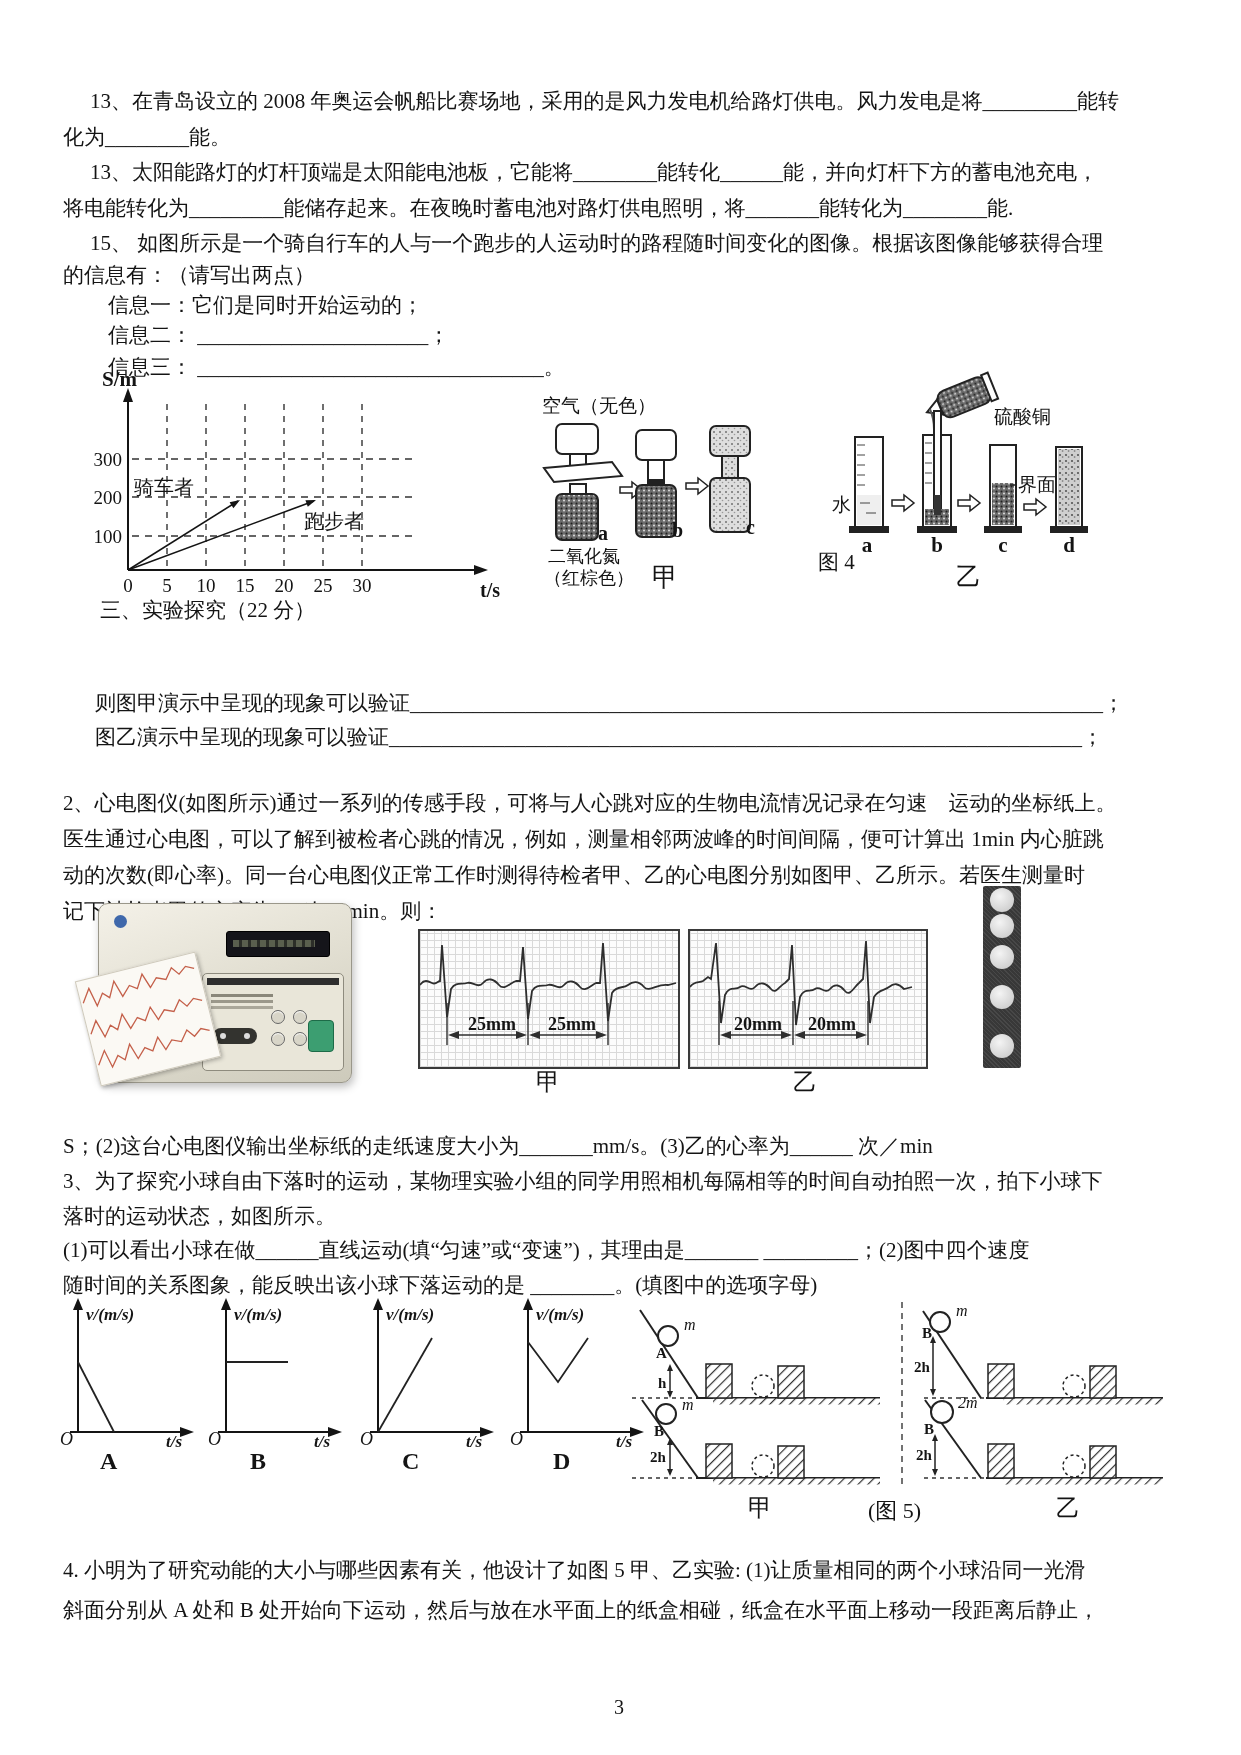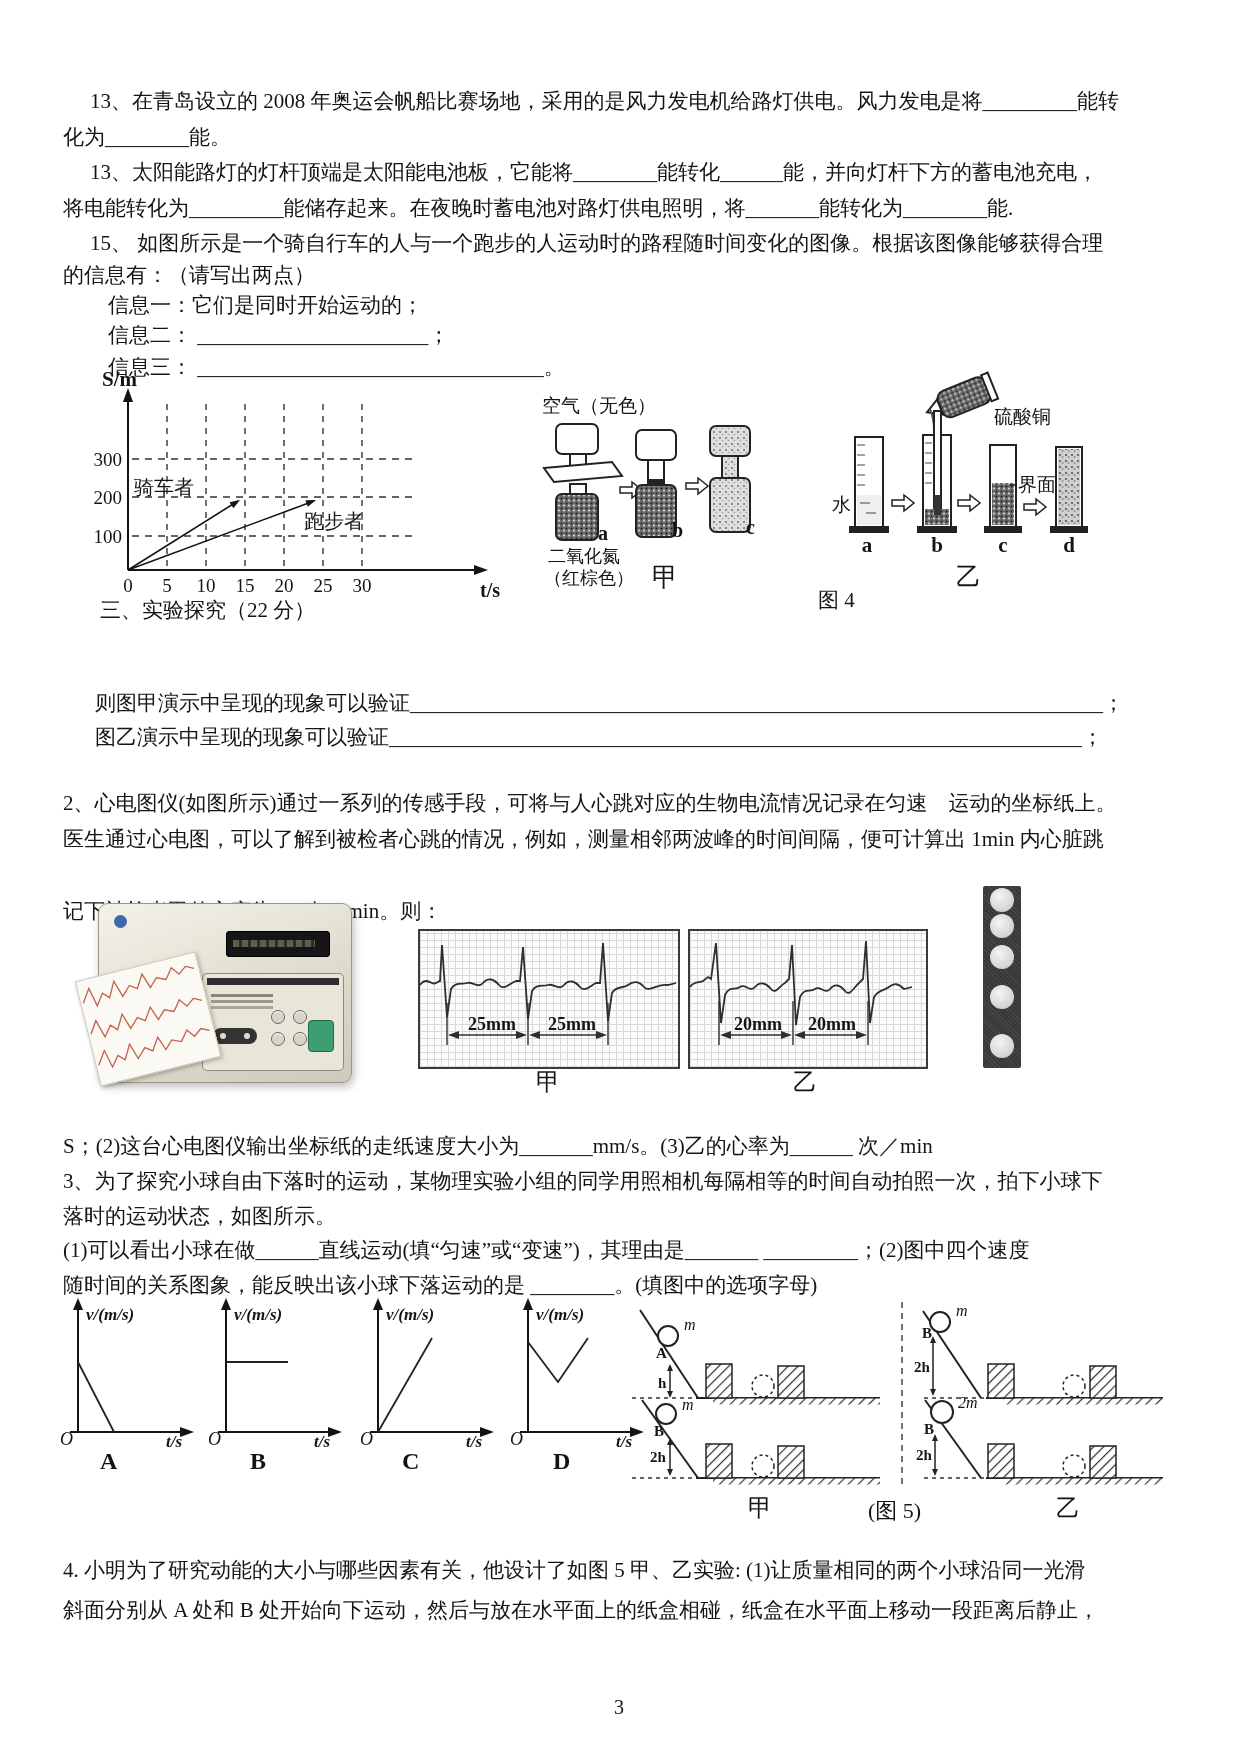--- a/index.html
+++ b/index.html
@@ -79,20 +79,21 @@
   <div class="tl" style="left:108px;top:292px">信息一：它们是同时开始运动的；</div>
   <div class="tl" style="left:108px;top:354px">信息三： _________________________________。</div>
   <div class="tl" style="left:108px;top:322px">信息二： ______________________；</div>
 
   <div class="tl" style="left:100px;top:597px">三、实验探究（22 分）</div>
   <div class="tl" style="left:95px;top:690px">则图甲演示中呈现的现象可以验证__________________________________________________________________；</div>
   <div class="tl" style="left:95px;top:724px">图乙演示中呈现的现象可以验证__________________________________________________________________；</div>
 
   <div class="tl" style="left:63px;top:790px">2、心电图仪(如图所示)通过一系列的传感手段，可将与人心跳对应的生物电流情况记录在匀速　运动的坐标纸上。</div>
   <div class="tl" style="left:63px;top:826px">医生通过心电图，可以了解到被检者心跳的情况，例如，测量相邻两波峰的时间间隔，便可计算出 1min 内心脏跳</div>
+  <div class="tl" style="left:63px;top:862px">动的次数(即心率)。同一台心电图仪正常工作时测得待检者甲、乙的心电图分别如图甲、乙所示。若医生测量时</div>
   <div class="tl" style="left:63px;top:898px">记下被检者甲的心率为 60 次／min。则：</div>
 
   <div class="tl" style="left:63px;top:1133px">S；(2)这台心电图仪输出坐标纸的走纸速度大小为_______mm/s。(3)乙的心率为______ 次／min</div>
   <div class="tl" style="left:63px;top:1168px">3、为了探究小球自由下落时的运动，某物理实验小组的同学用照相机每隔相等的时间自动拍照一次，拍下小球下</div>
   <div class="tl" style="left:63px;top:1203px">落时的运动状态，如图所示。</div>
   <div class="tl" style="left:63px;top:1237px">(1)可以看出小球在做______直线运动(填“匀速”或“变速”)，其理由是_______ _________；(2)图中四个速度</div>
   <div class="tl" style="left:63px;top:1272px">随时间的关系图象，能反映出该小球下落运动的是 ________。(填图中的选项字母)</div>
 
   <div class="tl" style="left:63px;top:1557px">4. 小明为了研究动能的大小与哪些因素有关，他设计了如图 5 甲、乙实验: (1)让质量相同的两个小球沿同一光滑</div>
   <div class="tl" style="left:63px;top:1597px">斜面分别从 A 处和 B 处开始向下运动，然后与放在水平面上的纸盒相碰，纸盒在水平面上移动一段距离后静止，</div>
@@ -236,21 +237,21 @@
 
     <g font-size="21" font-weight="bold" text-anchor="middle">
       <text x="97" y="207">a</text>
       <text x="167" y="207">b</text>
       <text x="233" y="207">c</text>
       <text x="299" y="207">d</text>
     </g>
     <text x="186" y="240" font-size="25">乙</text>
   </svg>
 
-  <div class="cap" style="left:818px;top:586px">图 4</div>
+  <div class="cap" style="left:818px;top:548px">图 4</div>
 
   <div class="machine" style="left:98px;top:903px;width:254px;height:180px">
     <div class="m-body"></div>
     <div class="m-logo"></div>
     <div class="m-display"></div>
     <div class="m-panel">
       <div class="m-strip"></div>
       <div class="m-text"></div>
       <div class="m-pill"></div>
       <div class="m-btn" style="left:68px;top:36px"></div>

